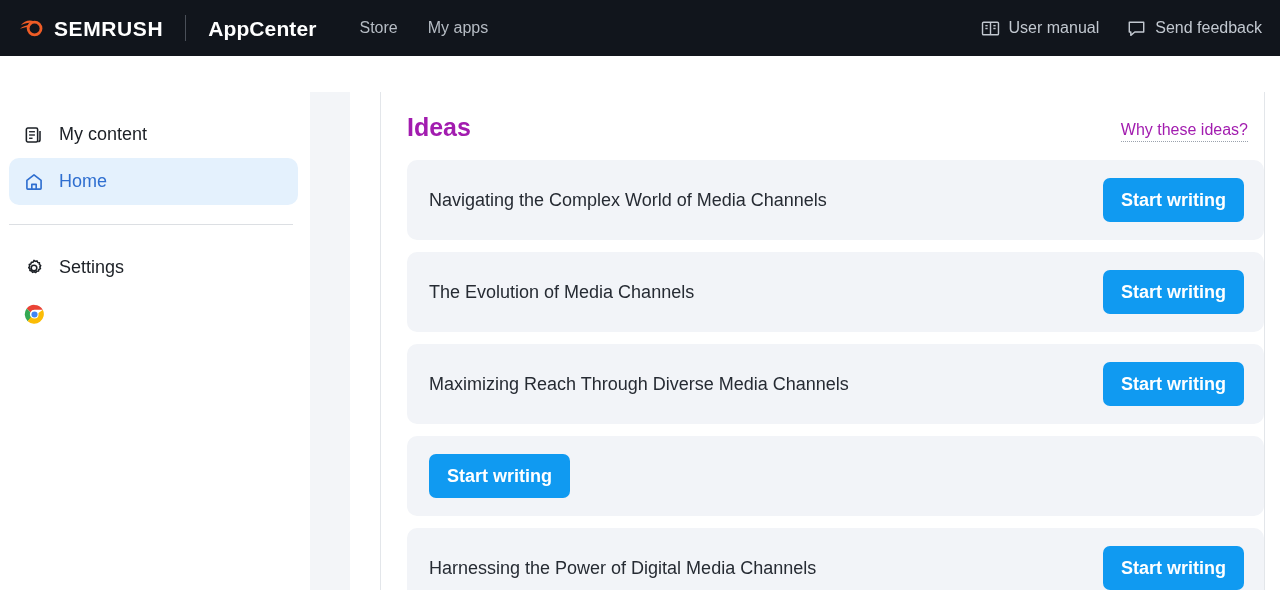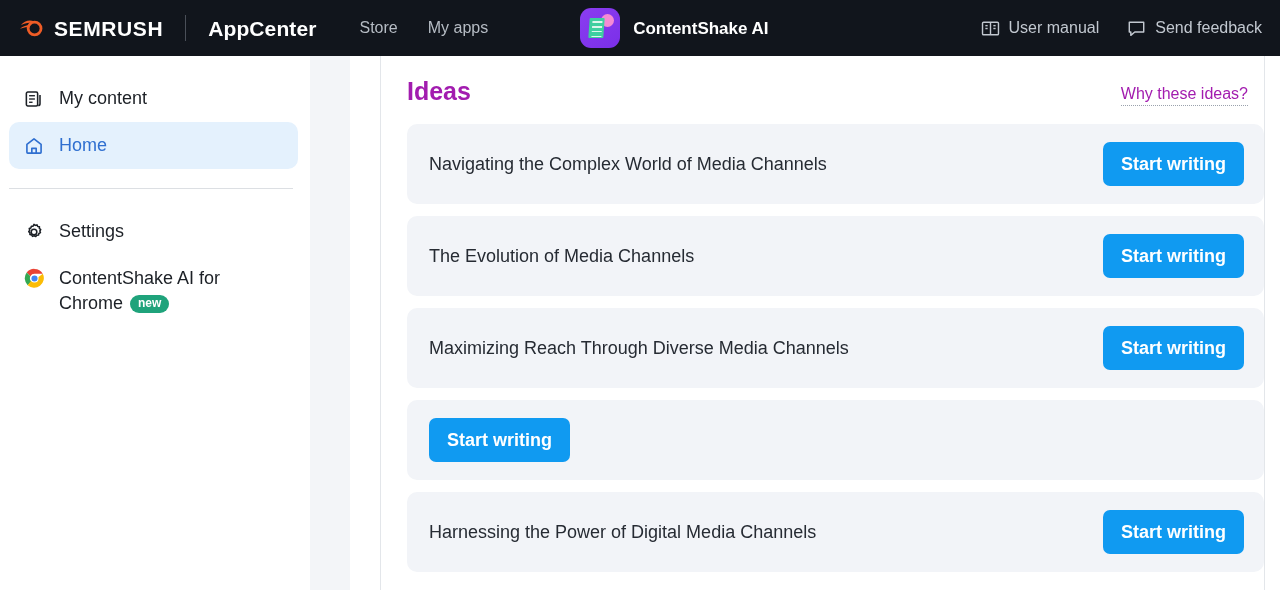--- a/index.html
+++ b/index.html
@@ -2,21 +2,21 @@
 <html><head>
 <meta charset="utf-8">
 <style>
   * { box-sizing: border-box; margin: 0; padding: 0; }
   html, body {
     width: 1280px; height: 590px;
     background: #ffffff;
     font-family: "Liberation Sans", sans-serif;
     overflow: hidden;
   }
-  .app { width: 1280px; height: 590px; position: relative; display: flex; flex-direction: column; }
+  .app { width: 1280px; height: 590px; position: relative; display: flex; flex-direction: column; gap: 36px; }
 
   
   .topbar {
     height: 56px; flex: 0 0 56px;
     background: #11151c;
     display: flex; align-items: center;
     padding: 0 18px;
     color: #ffffff;
   }
   .brand { display: flex; align-items: center; gap: 9px; }
@@ -153,32 +153,20 @@
       <span class="semrush-word">SEMRUSH</span>
       <span class="brand-divider"></span>
       <span class="appcenter-word">AppCenter</span>
     </div>
 
     <div class="topnav">
       <a href="#">Store</a>
       <a href="#">My apps</a>
     </div>
 
-    <div class="app-title-group">
-      <span class="app-icon">
-        <span class="dot"></span>
-        <span class="doc">
-            <i></i>
-            <i></i>
-            <i></i>
-            <i></i>
-          </span>
-      </span>
-      <span class="app-name">ContentShake AI</span>
-    </div>
 
     <div class="topright">
       <a class="topright-item" href="#">
         <span>
           <svg width="19" height="19" viewBox="0 0 20 20" fill="none" stroke="#c2c8d0" stroke-width="1.5">
             <rect x="1.6" y="3.4" width="16.8" height="13.2" rx="1.2"></rect>
             <line x1="10" y1="3.4" x2="10" y2="16.6"></line>
             <line x1="4.6" y1="7" x2="7" y2="7"></line>
             <line x1="4.6" y1="10" x2="7" y2="10"></line>
             <line x1="13" y1="7" x2="15.4" y2="7"></line>
@@ -241,21 +229,20 @@
         <span class="ico">
           <svg width="21" height="21" viewBox="0 0 24 24">
             <circle cx="12" cy="12" r="11" fill="#fff"></circle>
             <path d="M12 1 A11 11 0 0 1 21.5 6.6 L12 6.6 A5.4 5.4 0 0 0 7.3 9.3 L3.1 5.1 A11 11 0 0 1 12 1 Z" fill="#ea4335"></path>
             <path d="M3.1 5.1 L7.3 9.3 A5.4 5.4 0 0 0 8.4 15.4 L4.2 19.6 A11 11 0 0 1 3.1 5.1 Z" fill="#34a853"></path>
             <path d="M21.5 6.6 A11 11 0 0 1 4.2 19.6 L9.3 13.1 A5.4 5.4 0 0 0 16.6 10.4 Z" fill="#fbbc05"></path>
             <circle cx="12" cy="12" r="4.6" fill="#fff"></circle>
             <circle cx="12" cy="12" r="3.5" fill="#4285f4"></circle>
           </svg>
         </span>
-        <span class="nav-label multiline"><span>ContentShake AI for Chrome</span><span class="badge-new">new</span></span>
       </div>
 
     </div>
 
     <div class="gutter-gray"></div>
     <div class="gutter-white"></div>
 
     <div class="content">
 
       <div class="content-head">

